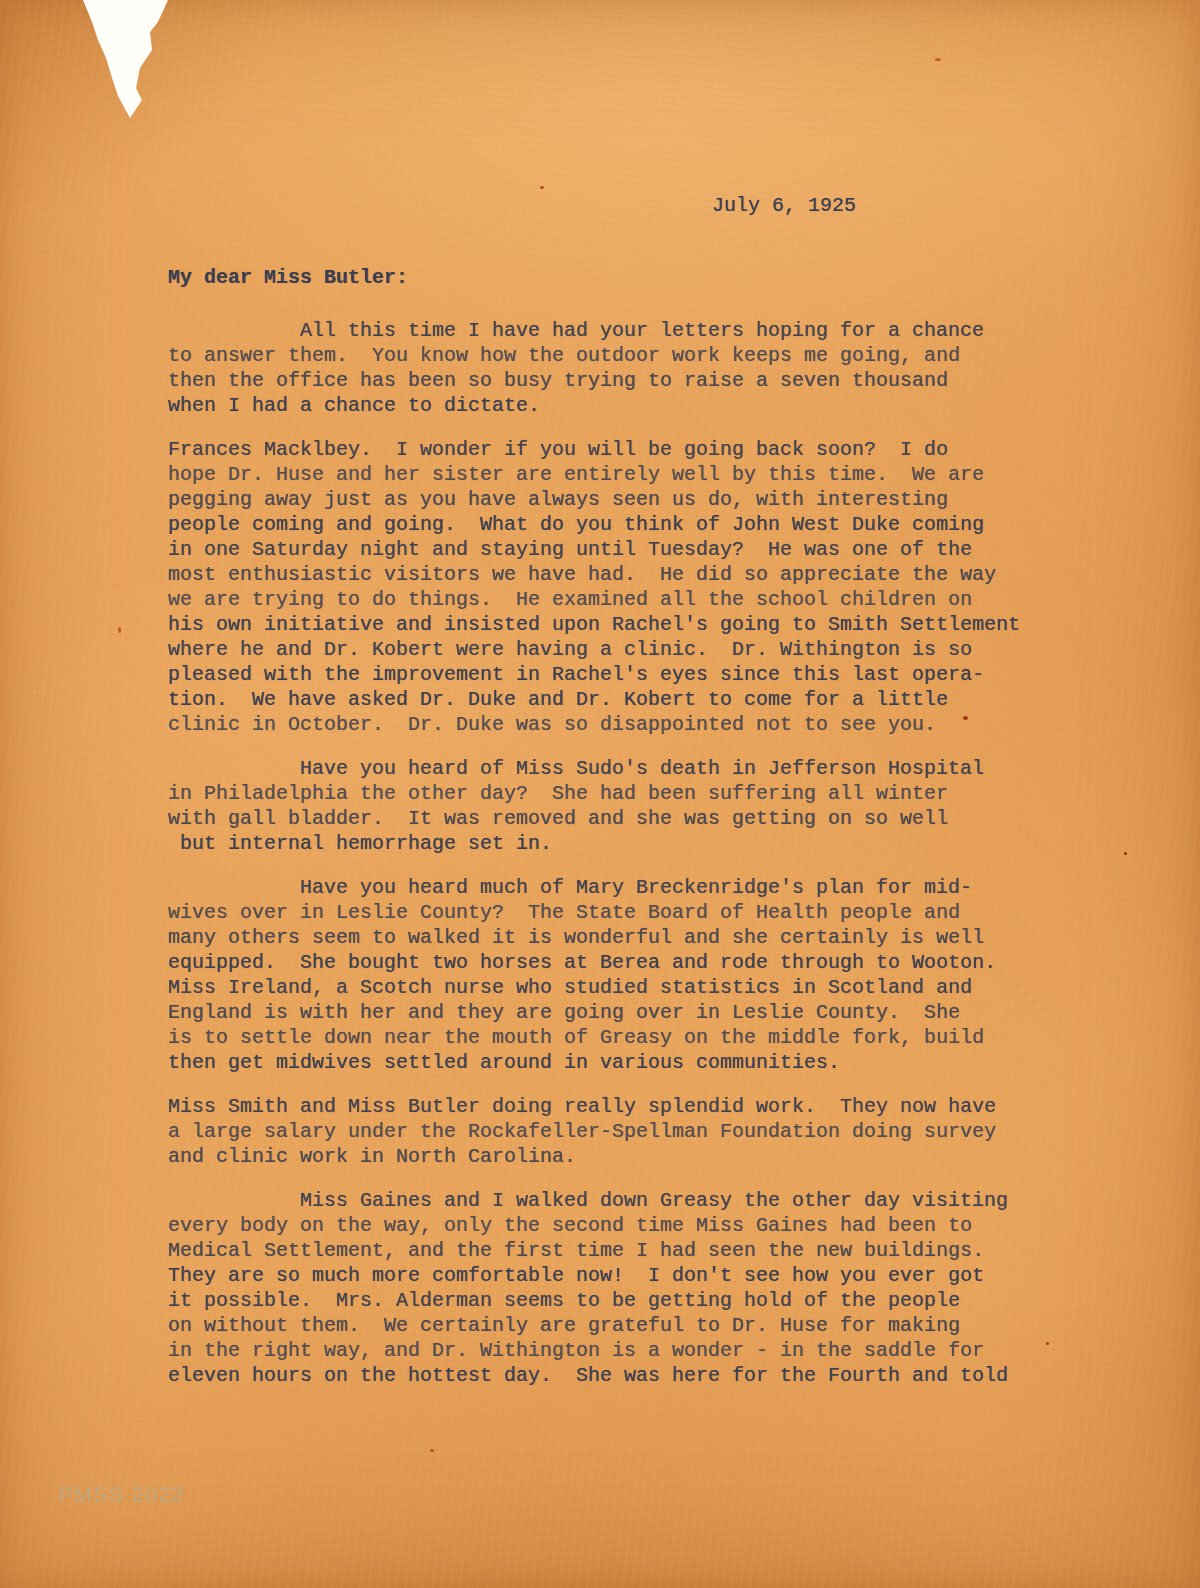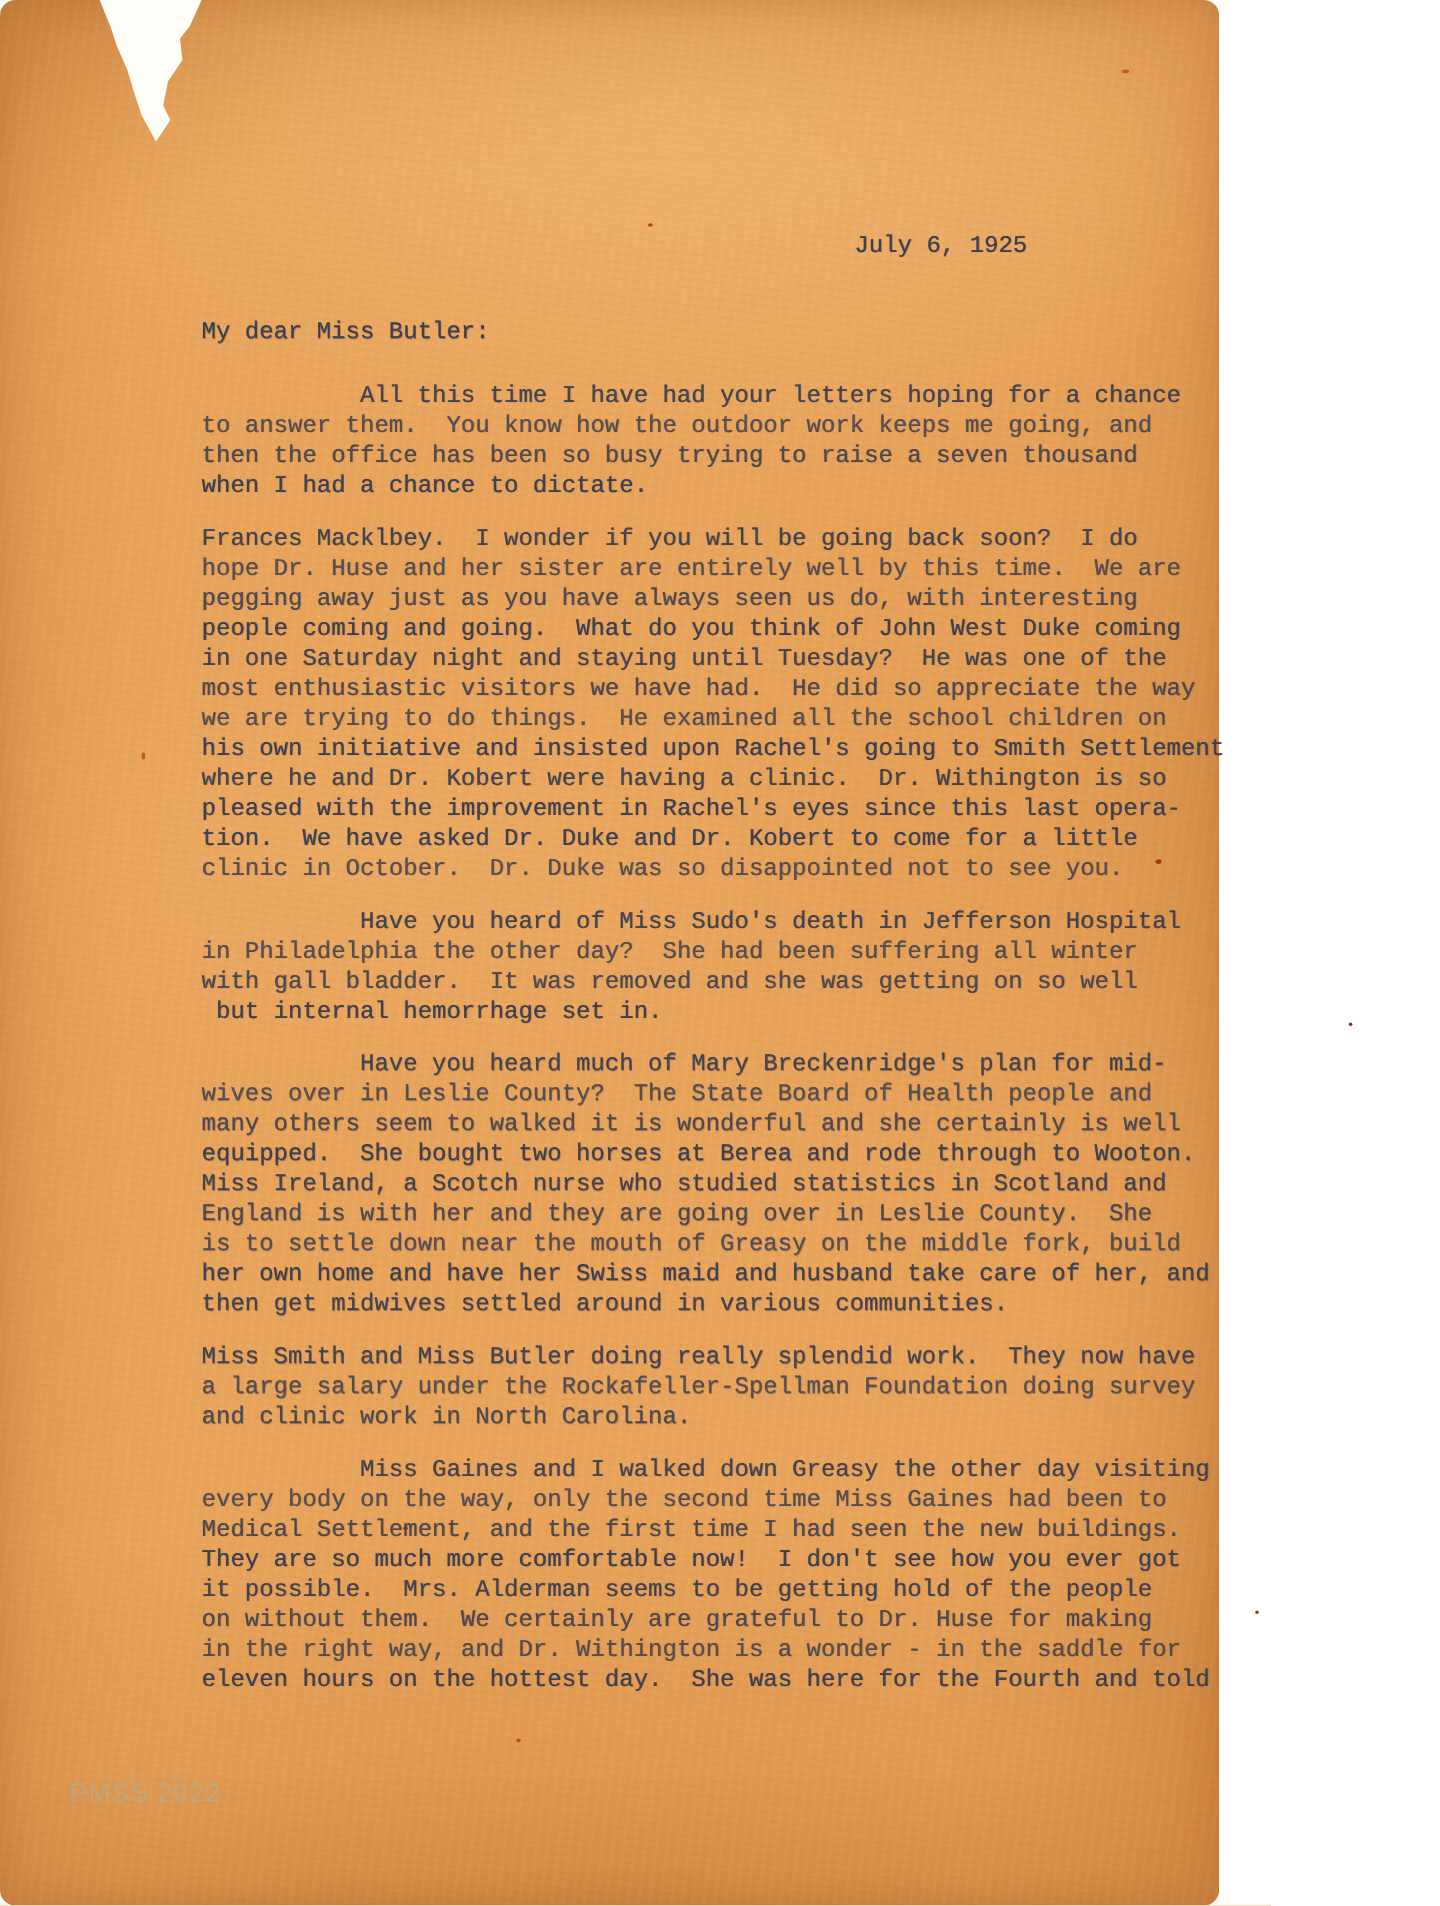--- a/index.html
+++ b/index.html
@@ -9,34 +9,33 @@
   body {
     width: 1200px;
     height: 1588px;
     overflow: hidden;
     font-family: "Liberation Mono", "DejaVu Sans Mono", monospace;
   }
 
   
   .paper {
     position: relative;
-    width: 1016px;
+    width: 1200px;
     height: 1588px;
     background:
       radial-gradient(ellipse 900px 480px at 55% 6%,  rgba(255, 214, 150, 0.30), transparent 62%),
       radial-gradient(ellipse 760px 900px at 100% 42%, rgba(196, 118, 40, 0.20), transparent 60%),
       radial-gradient(ellipse 1500px 560px at 50% 102%, rgba(176, 98, 28, 0.28), transparent 66%),
       radial-gradient(ellipse 520px 420px at -2% -2%,  rgba(168, 94, 28, 0.32), transparent 60%),
       radial-gradient(ellipse 430px 620px at 102% 88%, rgba(186, 108, 34, 0.26), transparent 60%),
       radial-gradient(ellipse 600px 300px at 30% 45%,  rgba(248, 196, 128, 0.18), transparent 60%),
       var(--paper, #e9a45c);
     box-shadow:
       inset 0 0 130px rgba(146, 74, 18, 0.33),
       inset 0 0 28px  rgba(146, 74, 18, 0.22);
-    border-radius: 13px;
   }
   
   .grain {
     position: absolute;
     inset: 0;
     pointer-events: none;
     background-image:
       repeating-linear-gradient( 7deg,  rgba(124, 62, 12, 0.025) 0 2px, transparent 2px 7px),
       repeating-linear-gradient(97deg,  rgba(255, 232, 184, 0.035) 0 3px, transparent 3px 9px),
       repeating-linear-gradient(171deg, rgba(160, 84, 20, 0.02) 0 1px, transparent 1px 5px);
@@ -80,20 +79,21 @@
     filter: blur(0.28px);
   }
   .date-line {
     padding-left: 544px;
     white-space: pre;
   }
   .salutation {
     margin-top: 47px;
     margin-bottom: 28px;
     white-space: pre;
+    font-weight: bold;
   }
   .para {
     margin: 0 0 19px 0;
   }
   .line {
     white-space: pre;
   }
   .line.first {
     padding-left: 132px;
   }
@@ -162,21 +162,20 @@
           <div class="line"> but internal hemorrhage set in.</div>
         </div>
         <div class="para">
           <div class="line first">Have you heard much of Mary Breckenridge's plan for mid-</div>
           <div class="line">wives over in Leslie County?  The State Board of Health people and</div>
           <div class="line">many others seem to walked it is wonderful and she certainly is well</div>
           <div class="line">equipped.  She bought two horses at Berea and rode through to Wooton.</div>
           <div class="line">Miss Ireland, a Scotch nurse who studied statistics in Scotland and</div>
           <div class="line">England is with her and they are going over in Leslie County.  She</div>
           <div class="line">is to settle down near the mouth of Greasy on the middle fork, build</div>
-          <div class="line">her own home and have her Swiss maid and husband take care of her, and</div>
           <div class="line">then get midwives settled around in various communities.</div>
         </div>
         <div class="para">
           <div class="line">Miss Smith and Miss Butler doing really splendid work.  They now have</div>
           <div class="line">a large salary under the Rockafeller-Spellman Foundation doing survey</div>
           <div class="line">and clinic work in North Carolina.</div>
         </div>
         <div class="para">
           <div class="line first">Miss Gaines and I walked down Greasy the other day visiting</div>
           <div class="line">every body on the way, only the second time Miss Gaines had been to</div>

